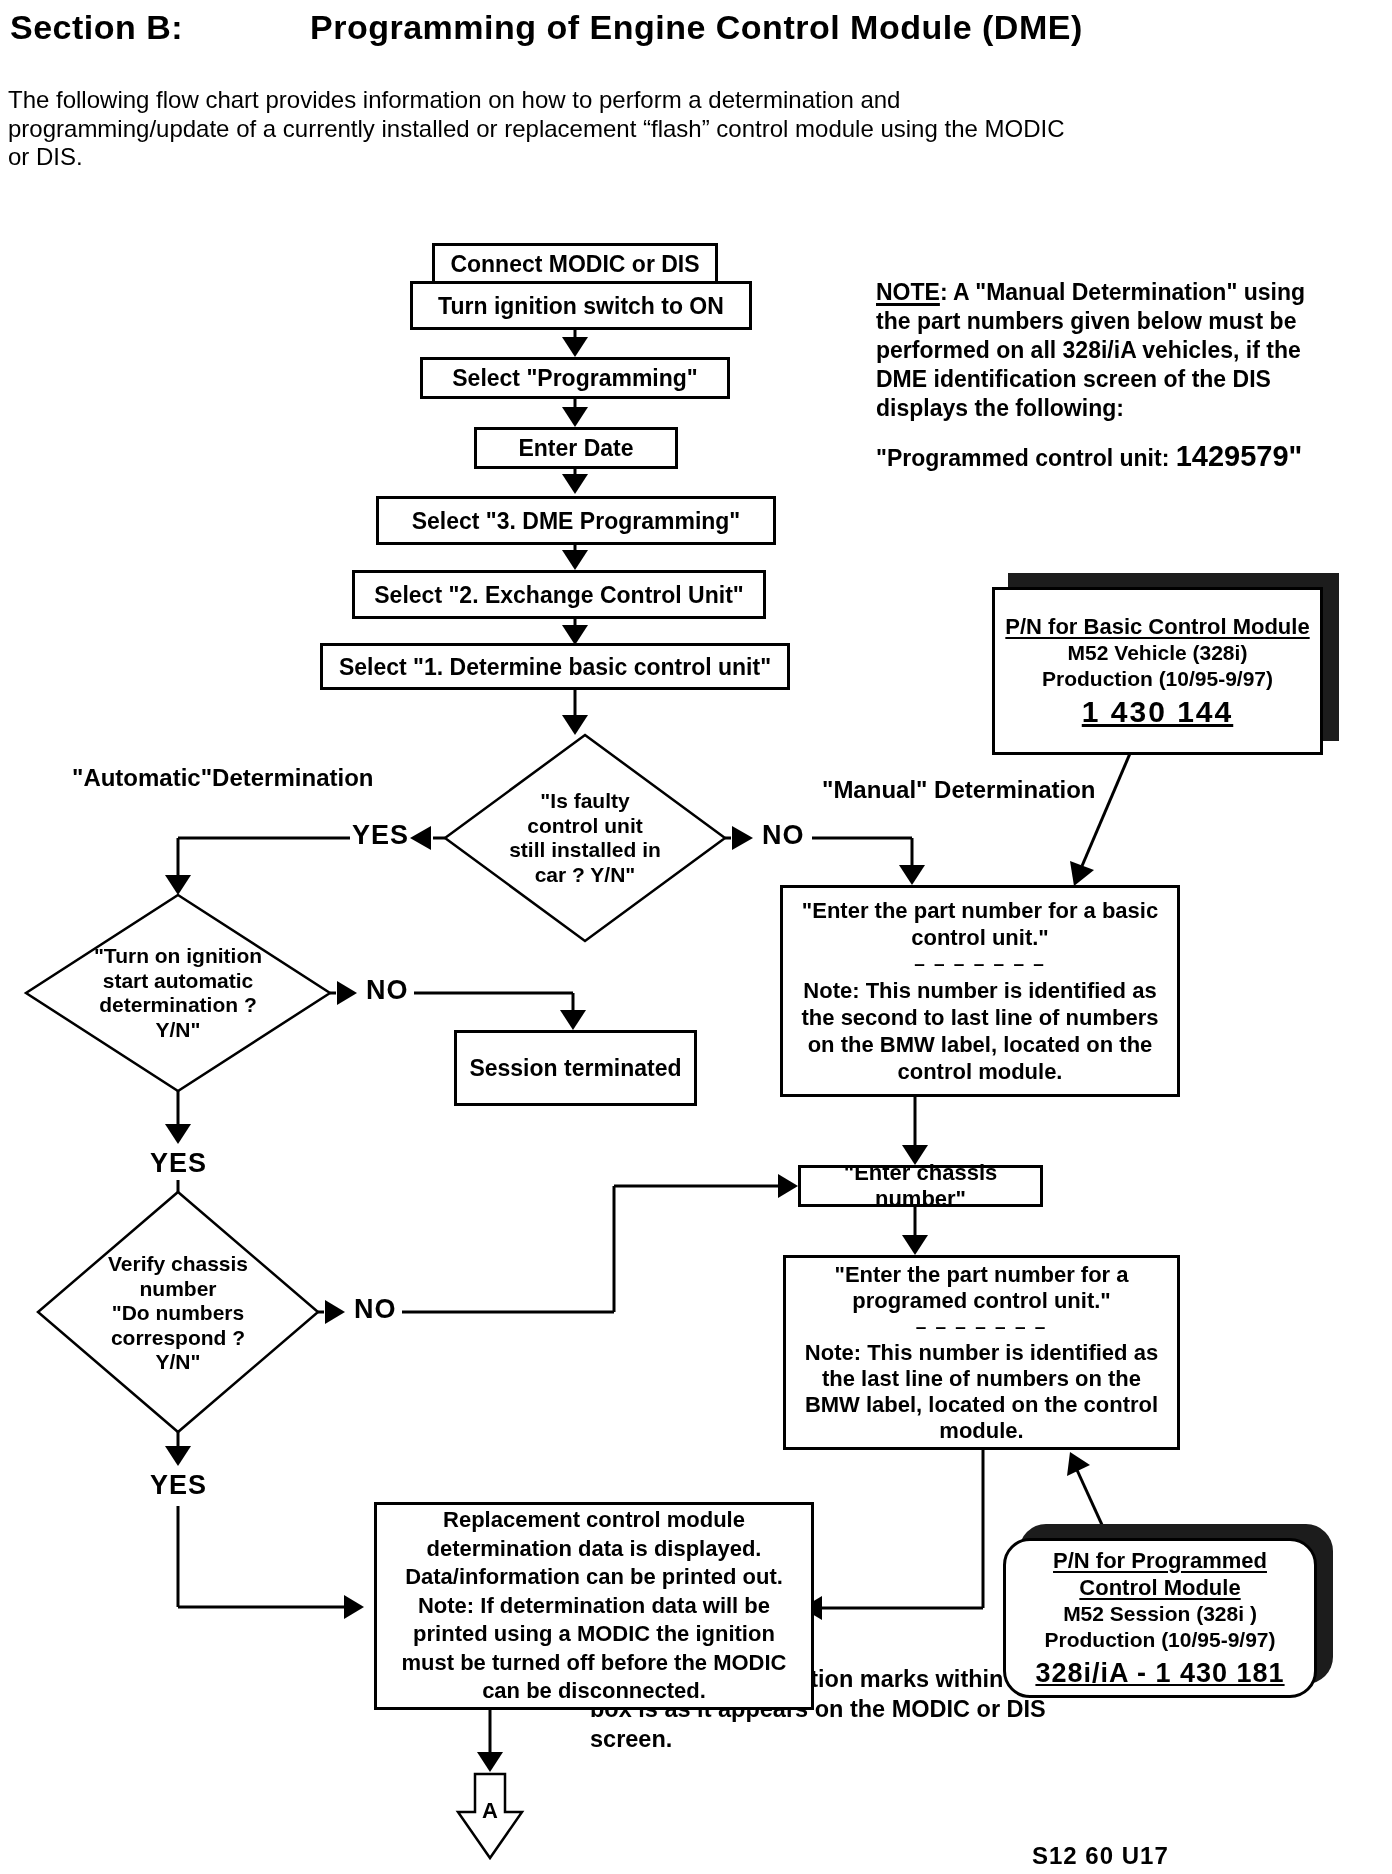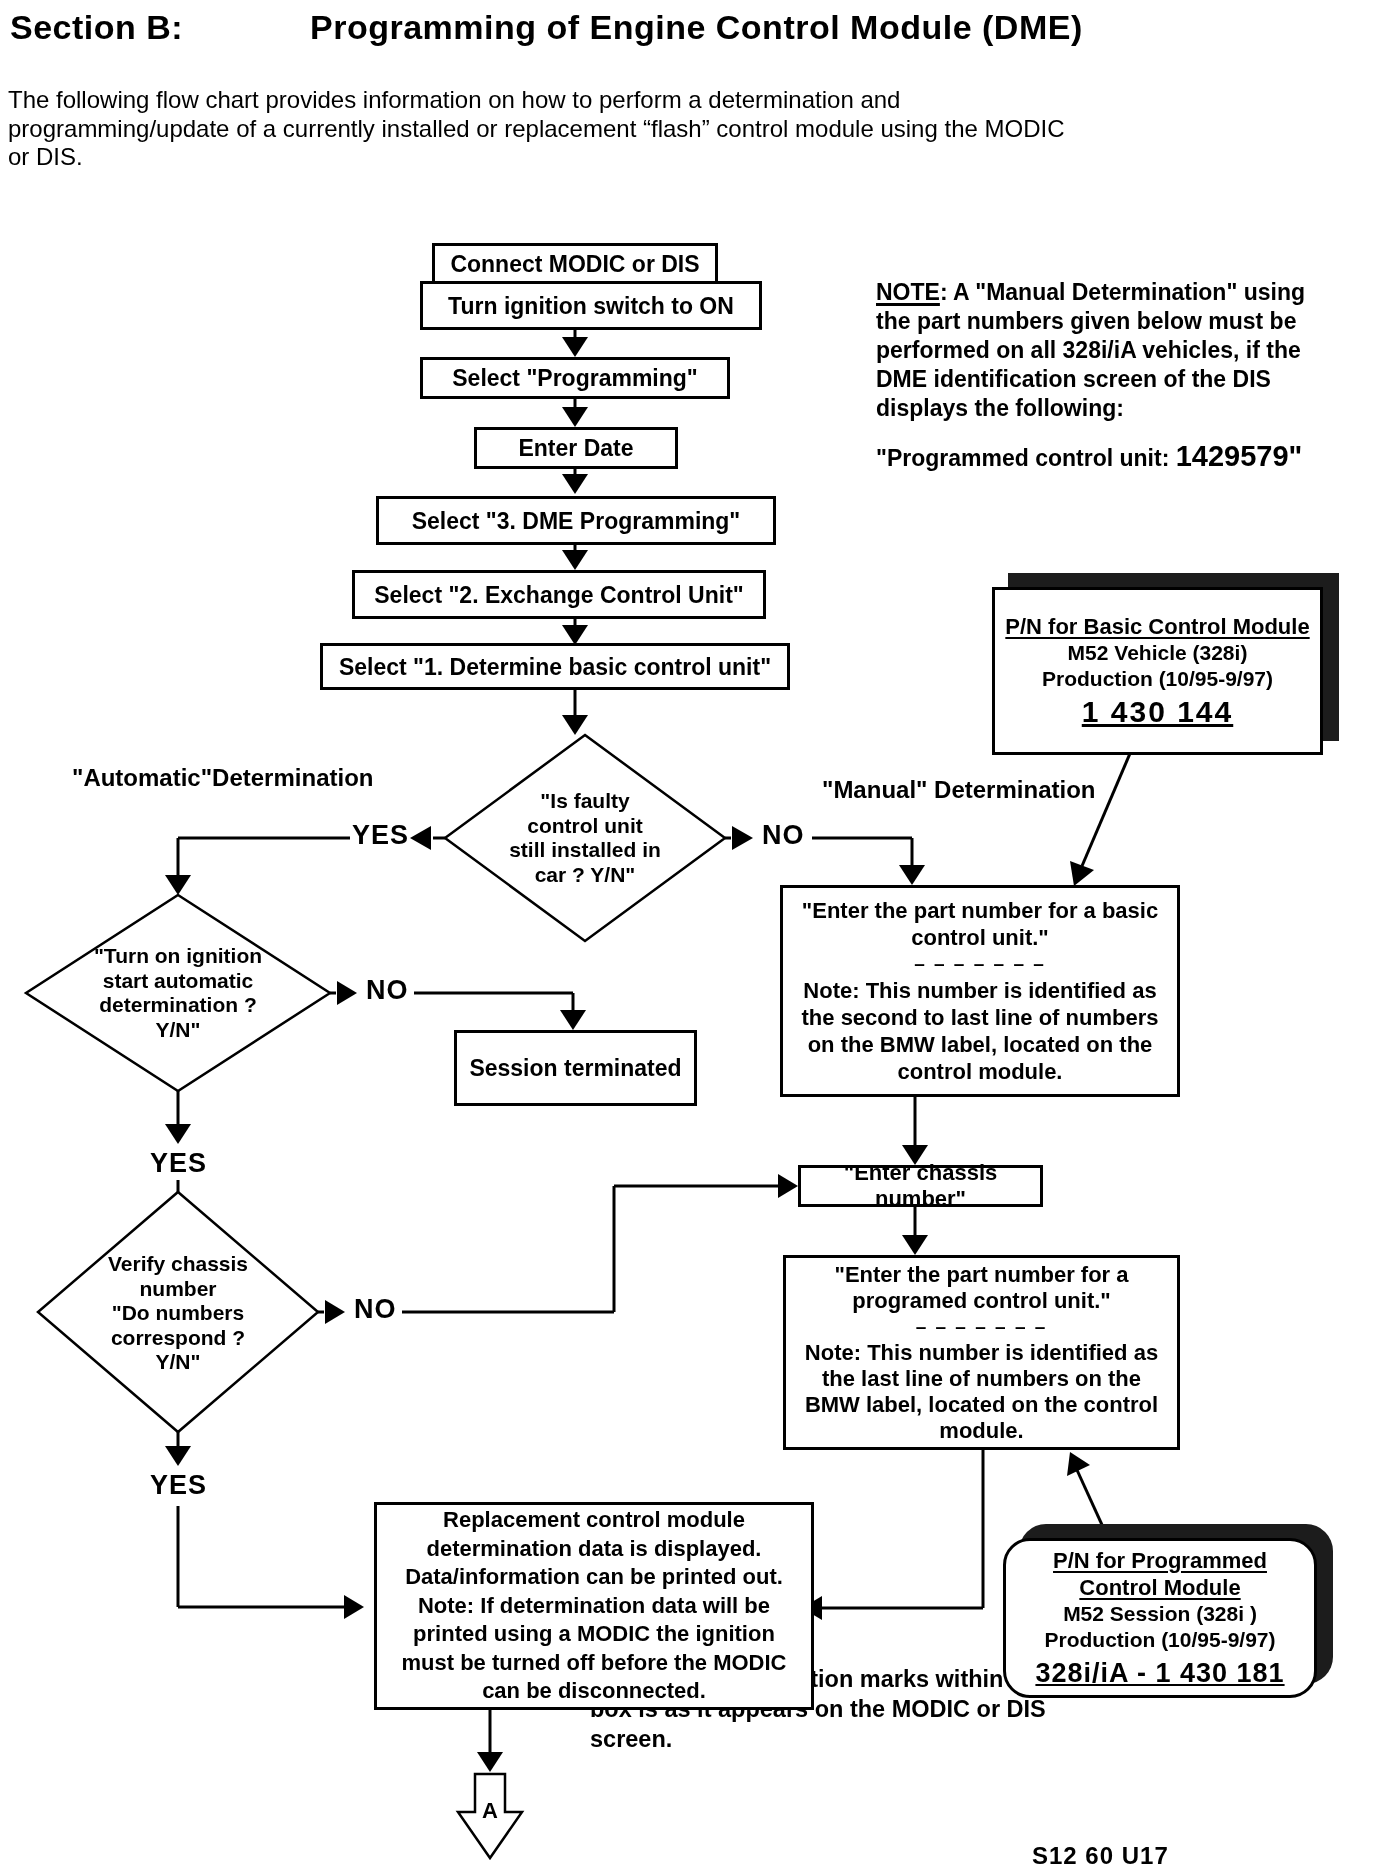--- a/index.html
+++ b/index.html
@@ -130,21 +130,21 @@
 the part numbers given below must be
 performed on all 328i/iA vehicles, if the
 DME identification screen of the DIS
 displays the following:</span>
   </div>
   <div class="abs" style="left:876px;top:440px;">
     <span class="b" style="font-size:23px;">"Programmed control unit: </span><span class="b" style="font-size:29px;">1429579"</span>
   </div>
 
   <div class="box steplbl" style="left:432px;top:203px;width:286px;height:41px;margin-top:40px;">Connect MODIC or DIS</div>
-  <div class="box steplbl" style="left:420px;top:281px;width:342px;height:49px;">Turn ignition switch to ON</div>
+  <div class="box steplbl" style="left:410px;top:281px;width:342px;height:49px;">Turn ignition switch to ON</div>
   <div class="box steplbl" style="left:420px;top:357px;width:310px;height:42px;">Select "Programming"</div>
   <div class="box steplbl" style="left:474px;top:427px;width:204px;height:42px;">Enter Date</div>
   <div class="box steplbl" style="left:376px;top:496px;width:400px;height:49px;">Select "3. DME Programming"</div>
   <div class="box steplbl" style="left:352px;top:570px;width:414px;height:49px;">Select "2. Exchange Control Unit"</div>
   <div class="box steplbl" style="left:320px;top:643px;width:470px;height:47px;">Select "1. Determine basic control unit"</div>
 
   <div class="dtext pre" style="left:462px;top:789px;width:246px;">"Is faulty
 control unit
 still installed in
 car ? Y/N"</div>

